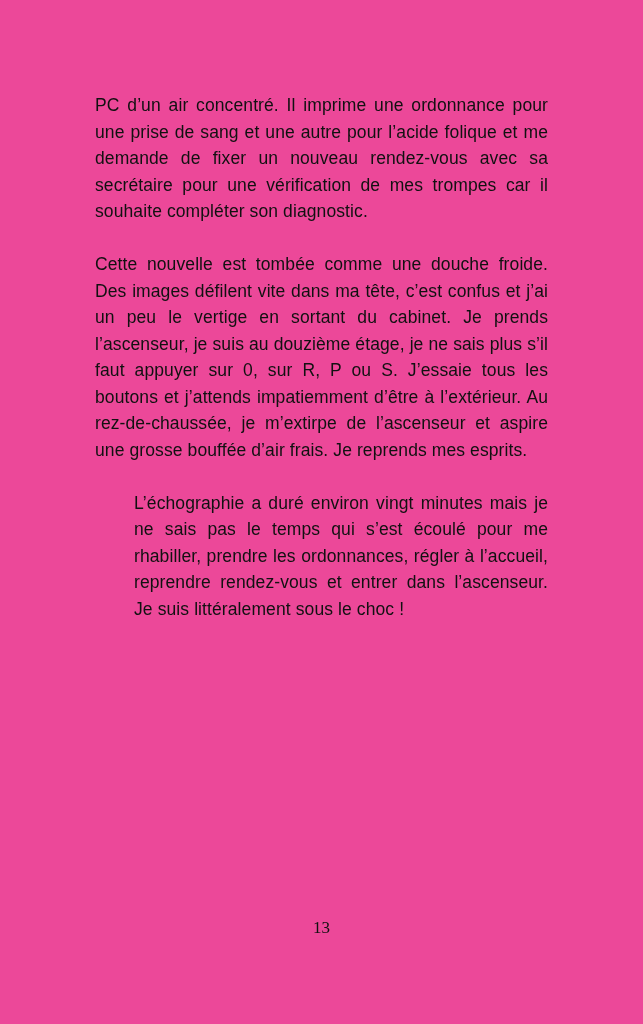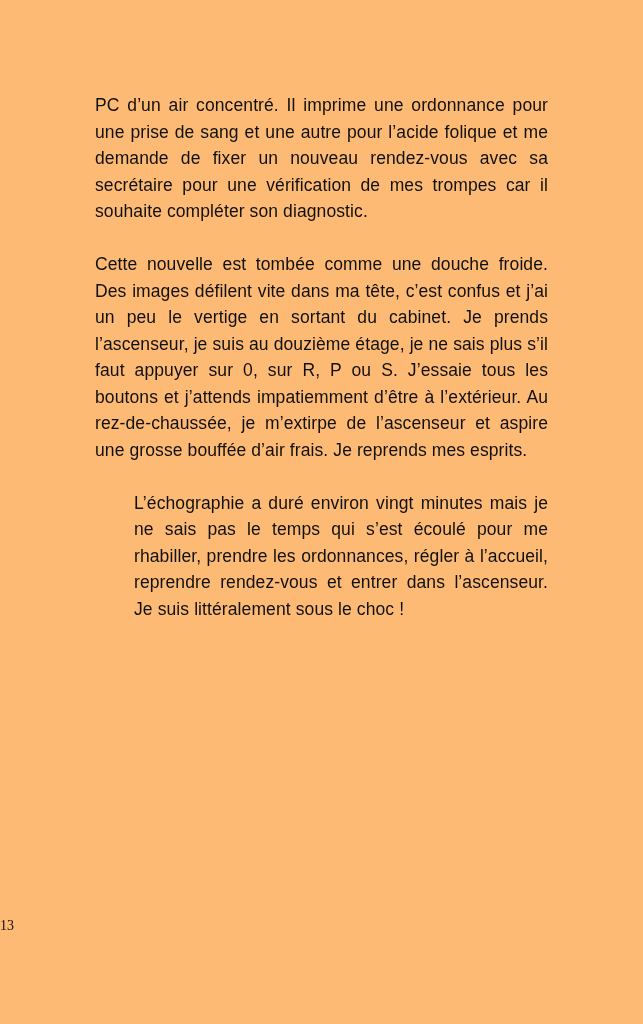--- a/index.html
+++ b/index.html
@@ -12,21 +12,21 @@
     width: 643px;
     height: 1024px;
     font-family: "Liberation Sans", sans-serif;
     color: #111111;
     position: relative;
     overflow: hidden;
   }
   .page {
     position: absolute;
     inset: 0;
-    background: #fdba74;
+    background: #ec4899;
   }
   .text-block {
     position: absolute;
     left: 95px;
     top: 92px;
     width: 453px;
     font-size: 17.5px;
     line-height: 26.5px;
     text-align: justify;
     text-justify: inter-word;
@@ -37,22 +37,23 @@
   }
   .text-block p:last-child {
     margin-bottom: 0;
     margin-left: 39px;
   }
   .page-number {
     position: absolute;
     left: 0;
     right: 0;
     top: 918px;
+    text-align: center;
     font-family: "Liberation Serif", serif;
-    font-size: 14px;
+    font-size: 17px;
     color: #111111;
   }
 </style>
 </head>
 <body>
 
 <div class="page">
 
   <div class="text-block">
     <p>PC d’un air concentré. Il imprime une ordonnance pour une prise de sang et une autre pour l’acide folique et me demande de fixer un nouveau rendez-vous avec sa secrétaire pour une vérification de mes trompes car il souhaite compléter son diagnostic.</p>

